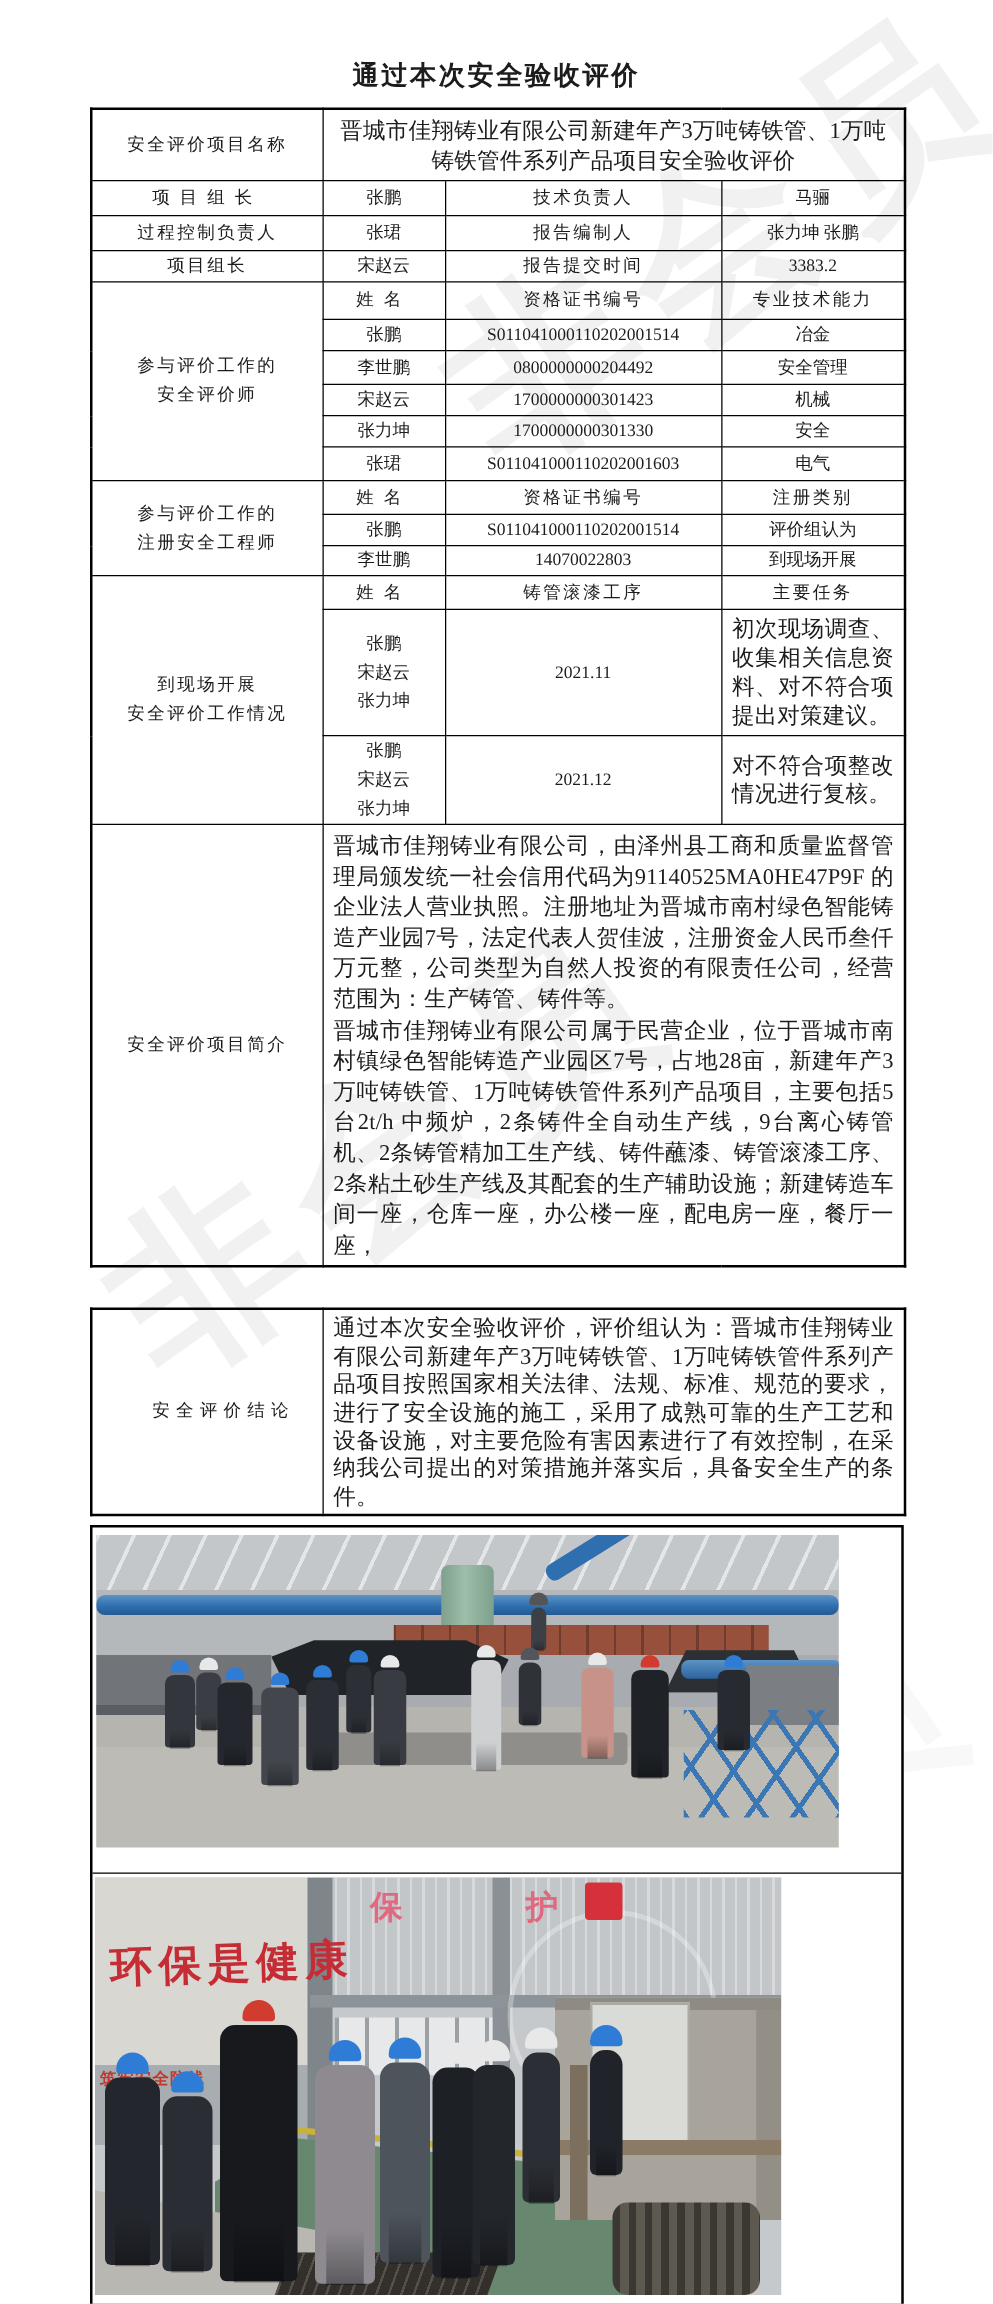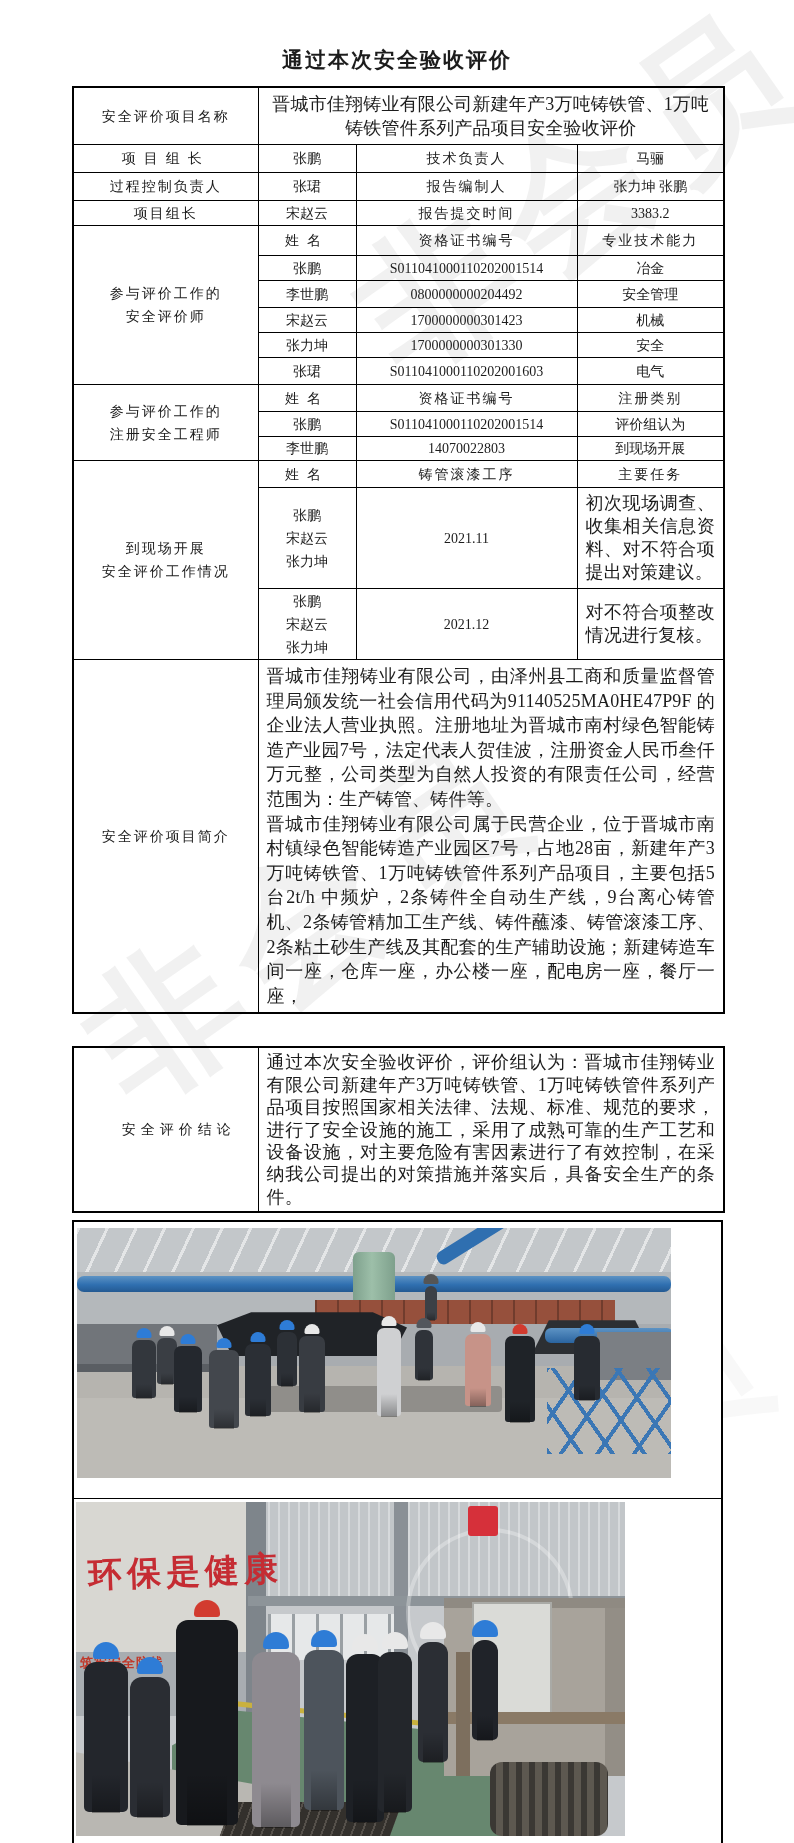--- a/index.html
+++ b/index.html
@@ -286,20 +286,21 @@
       <div class="floor-green"></div>
       <div class="floor-gray"></div>
       <div class="yellowline"></div>
       <div class="grate"></div>
       <div class="machblock"></div>
       <div class="cabinet"></div>
       <div class="rustbar"></div>
       <div class="rustbar2"></div>
       <div class="motor"></div>
       <div class="slogan-left">环保是健康</div>
+      <div class="slogan-top">保 护</div>
       <div class="redbadge"></div>
       <div class="slogan-small">筑牢安全防线</div>
       <div class="person" style="--helm:#2e7cd6;--body:#23262c;left:8px;top:160px;width:44px;height:150px;"></div>
       <div class="person" style="--helm:#2e7cd6;--body:#2a2d33;left:54px;top:175px;width:40px;height:140px;"></div>
       <div class="person" style="--helm:#d23b2f;--body:#17191d;left:100px;top:118px;width:62px;height:205px;"></div>
       <div class="person" style="--helm:#2e7cd6;--body:#8e8a90;left:176px;top:150px;width:48px;height:175px;"></div>
       <div class="person" style="--helm:#2e7cd6;--body:#4d545c;left:228px;top:148px;width:40px;height:160px;"></div>
       <div class="person" style="--helm:#e8e8e8;--body:#1d2025;left:270px;top:152px;width:38px;height:168px;"></div>
       <div class="person" style="--helm:#e8e8e8;--body:#23262b;left:302px;top:150px;width:34px;height:160px;"></div>
       <div class="person" style="--helm:#e8e8e8;--body:#2b2e34;left:342px;top:140px;width:30px;height:120px;"></div>

